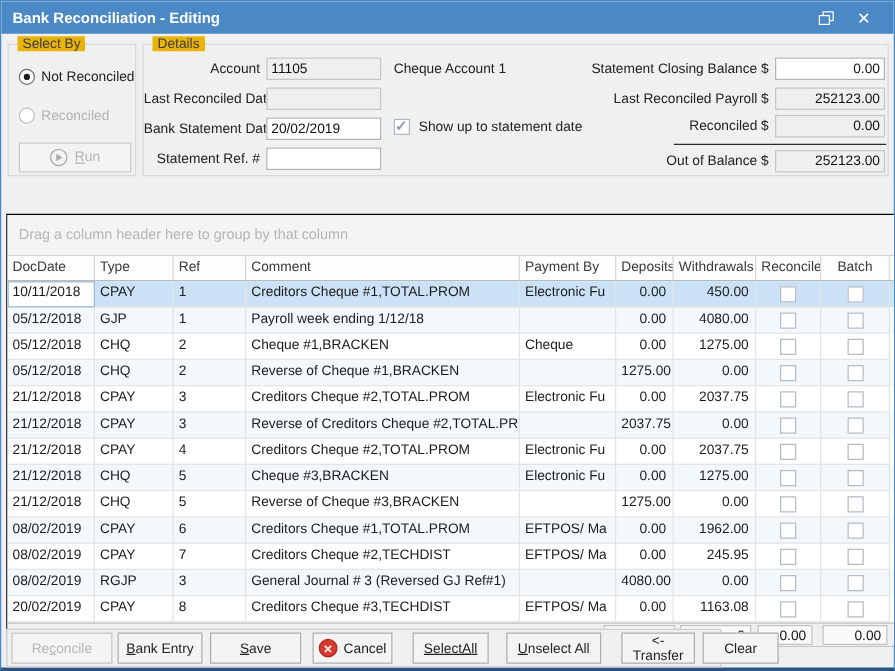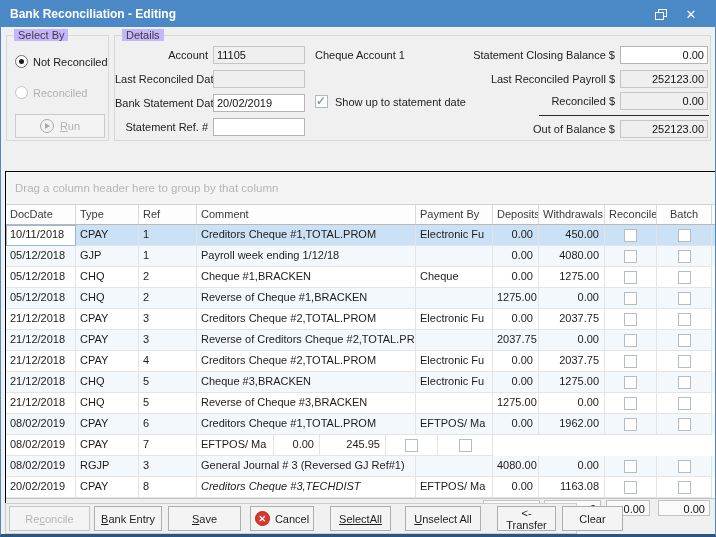--- a/index.html
+++ b/index.html
@@ -14,21 +14,21 @@
   
   .titlebar { height:26px; background:#4a88c6; display:flex; align-items:center; padding:0 9px; }
   .title { flex:1; color:#fff; font-size:12px; font-weight:bold; }
   .tbtn { width:30px; height:22px; display:flex; align-items:center; justify-content:center; cursor:pointer; }
   .restore-ic { position:relative; width:12px; height:11px; display:inline-block; }
   .restore-ic::before { content:''; position:absolute; top:0; right:0; width:7px; height:6px; border:1px solid #fff; }
   .restore-ic::after  { content:''; position:absolute; bottom:0; left:0; width:7px; height:6px; border:1px solid #fff; background:#4a88c6; }
   .close-ic { color:#fff; font-size:13px; line-height:1; }
   
   .grp { position:absolute; border:1px solid #d8d8d8; }
-  .grp-label { position:absolute; top:-7px; left:7px; background:#c4b5fd; padding:0 4px; color:#3c3c3c; }
+  .grp-label { position:absolute; top:-7px; left:7px; background:#eab308; padding:0 4px; color:#3c3c3c; }
   
   .radio-row { position:absolute; left:8px; display:flex; align-items:center; gap:5px; }
   .radio { width:13px; height:13px; border-radius:50%; border:1px solid #6e6e6e; background:#fff; position:relative; flex:0 0 auto; }
   .radio.sel::after { content:''; position:absolute; inset:3px; border-radius:50%; background:#1c1c1c; }
   .radio.dis { border-color:#c3c3c3; }
   .dis-text { color:#b2b2b2; }
   .run-btn { position:absolute; left:8px; top:78px; width:90px; height:24px;
     border:1px solid #cacaca; background:#f3f3f3; color:#b3b3b3;
     display:flex; align-items:center; justify-content:center; gap:6px;
     font:11px "Liberation Sans", sans-serif; }
@@ -306,20 +306,21 @@
             <span class="gcb"></span>
           </div>
           <div class="gcell chk" style="width: 55px;">
             <span class="gcb"></span>
           </div>
         </div>
         <div class="grow">
           <div class="gcell" style="width: 70px;">08/02/2019</div>
           <div class="gcell" style="width: 63px;">CPAY</div>
           <div class="gcell" style="width: 58px;">7</div>
+          <div class="gcell" style="width: 219px;">Creditors Cheque #2,TECHDIST</div>
           <div class="gcell" style="width: 77px;">EFTPOS/ Ma</div>
           <div class="gcell num" style="width: 46px;">0.00</div>
           <div class="gcell num" style="width: 66px;">245.95</div>
           <div class="gcell chk" style="width: 52px;">
             <span class="gcb"></span>
           </div>
           <div class="gcell chk" style="width: 55px;">
             <span class="gcb"></span>
           </div>
         </div>
@@ -335,21 +336,21 @@
             <span class="gcb"></span>
           </div>
           <div class="gcell chk" style="width: 55px;">
             <span class="gcb"></span>
           </div>
         </div>
         <div class="grow">
           <div class="gcell" style="width: 70px;">20/02/2019</div>
           <div class="gcell" style="width: 63px;">CPAY</div>
           <div class="gcell" style="width: 58px;">8</div>
-          <div class="gcell" style="width: 219px; font-style: italic;">Creditors Cheque #3,TECHDIST</div>
+          <div class="gcell" style="width: 219px;">Creditors Cheque #3,TECHDIST</div>
           <div class="gcell" style="width: 77px;">EFTPOS/ Ma</div>
           <div class="gcell num" style="width: 46px;">0.00</div>
           <div class="gcell num" style="width: 66px;">1163.08</div>
           <div class="gcell chk" style="width: 52px;">
             <span class="gcb"></span>
           </div>
           <div class="gcell chk" style="width: 55px;">
             <span class="gcb"></span>
           </div>
         </div>

